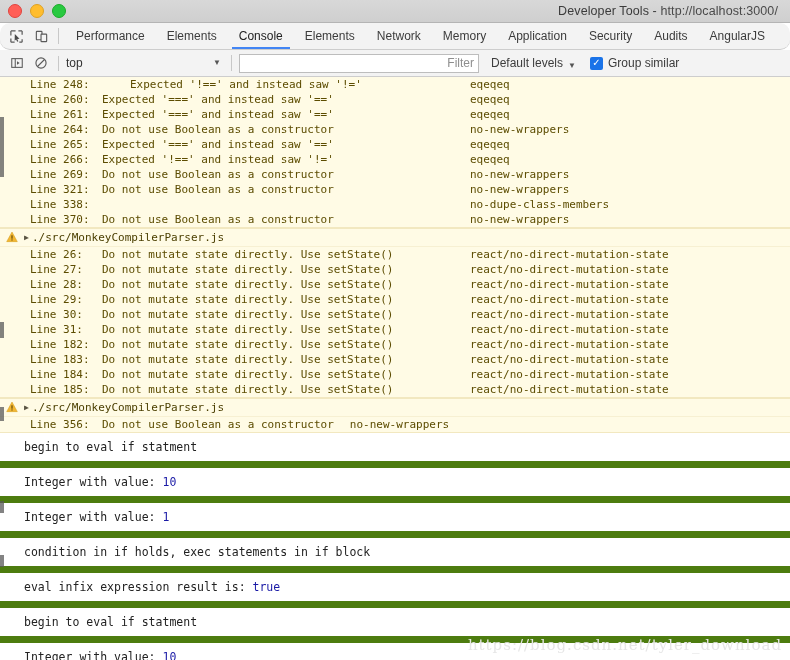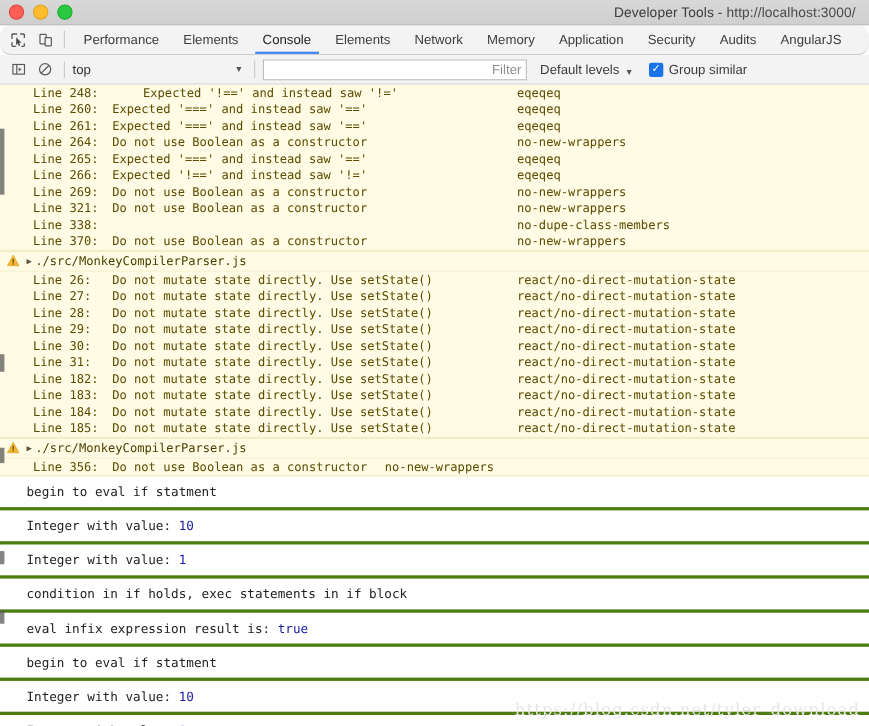--- a/index.html
+++ b/index.html
@@ -276,21 +276,21 @@
     left: 470px;
   }
   .warn-line.abs { position: relative; }
 
   
   .log-row {
     height: 28px;
     display: flex;
     align-items: center;
     padding-left: 24px;
-    border-bottom: 3px solid #4d7c0f;
+    border-bottom: 7px solid #4d7c0f;
     color: #222222;
     font-family: "DejaVu Sans Mono", monospace;
     font-size: 11.5px;
     white-space: pre;
   }
   .val-blue { color: #1a1aa6; }
 
   .watermark {
     position: absolute;
     right: 8px;

